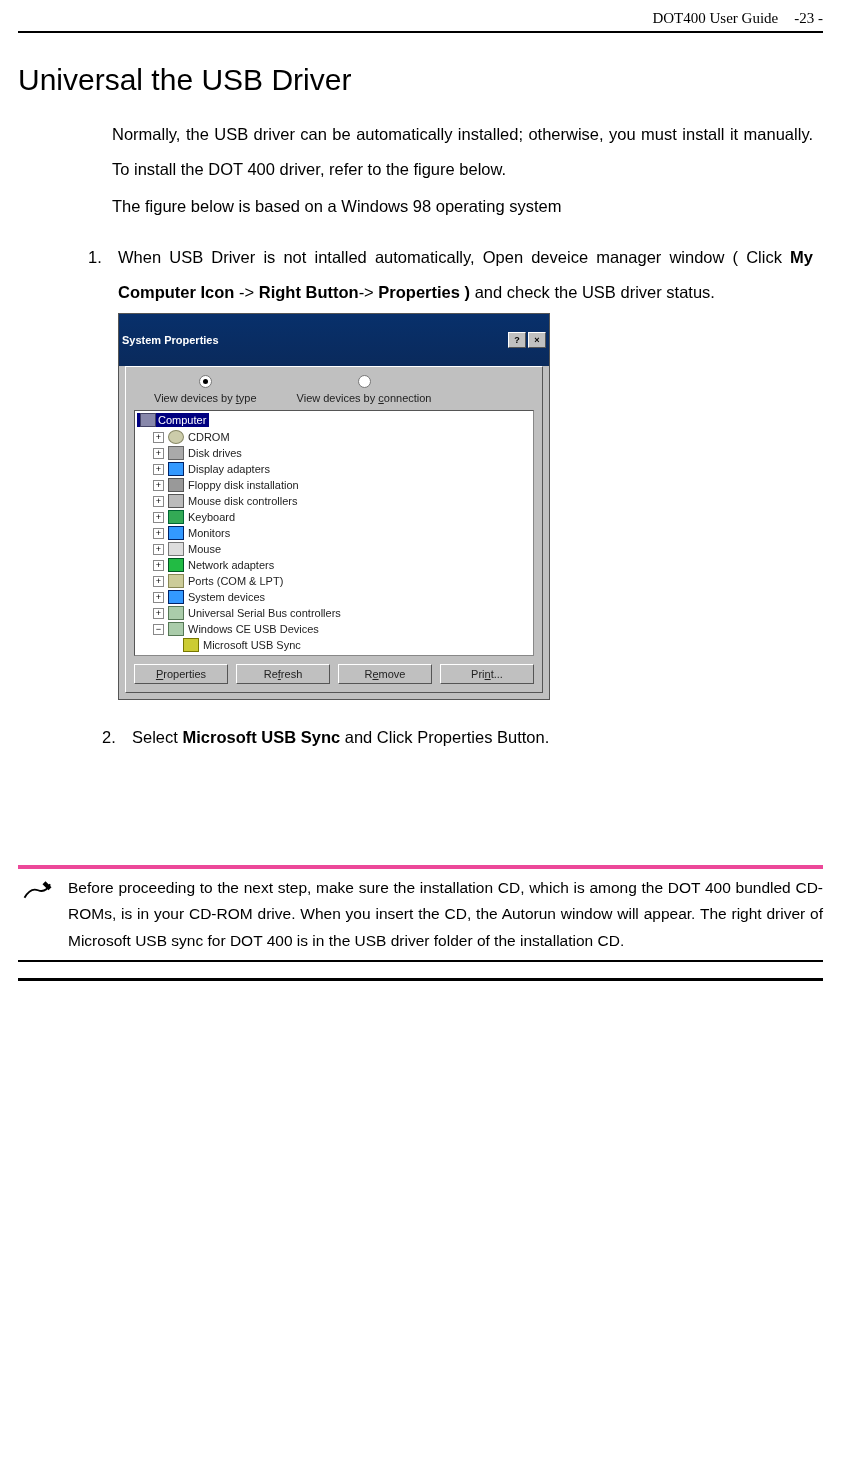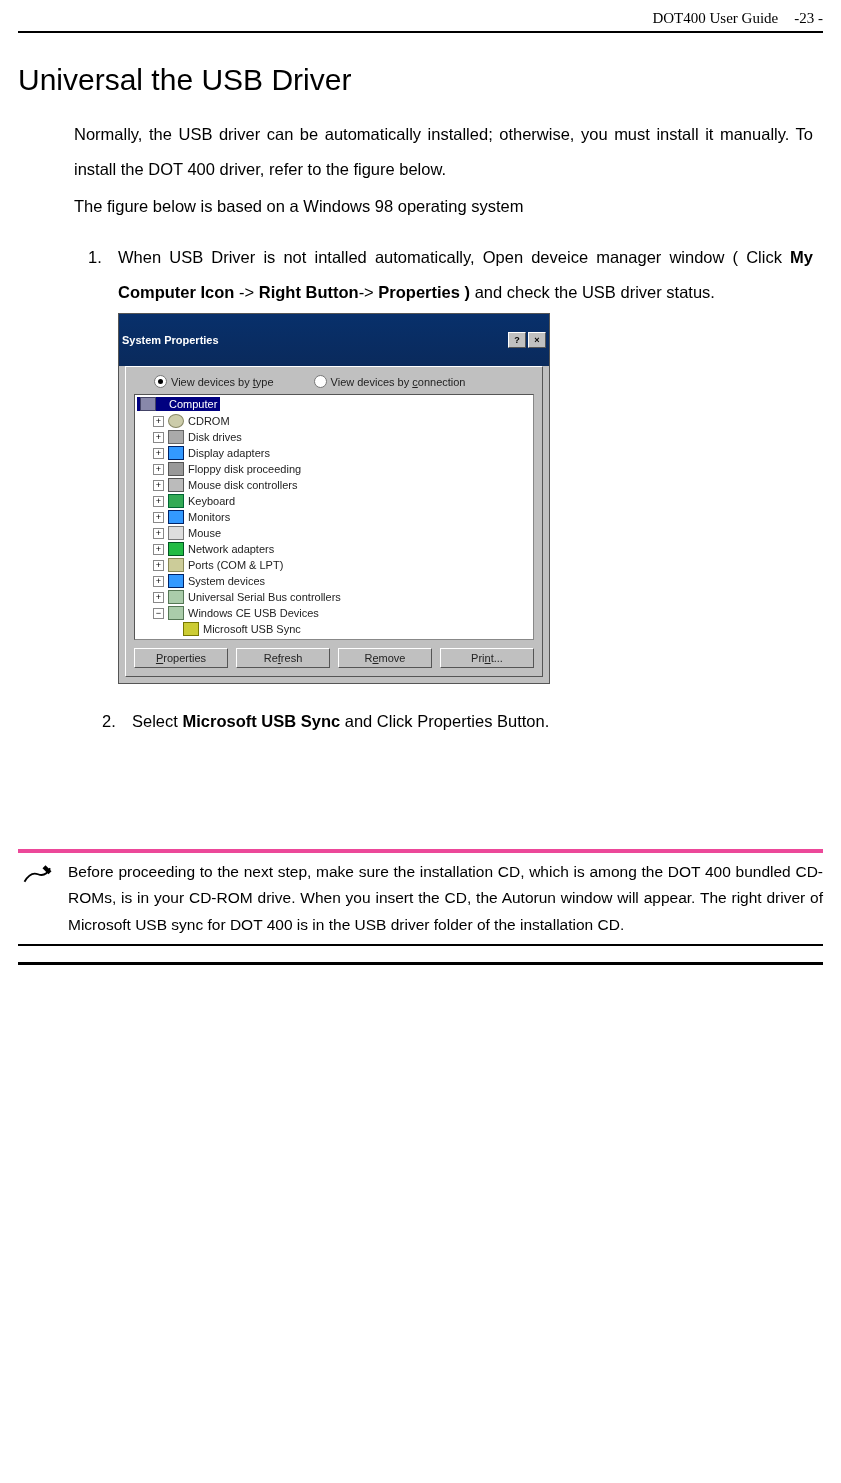--- a/index.html
+++ b/index.html
@@ -18,21 +18,21 @@
     padding-bottom: 4px;
     border-bottom: 2px solid #000;
   }
   h1 {
     font-family: Verdana, sans-serif;
     font-weight: normal;
     font-size: 30px;
     margin: 30px 0 20px 0;
   }
   .body-text {
-    margin-left: 56px;
+    margin-left: 94px;
     margin-right: 10px;
     font-size: 16.5px;
     line-height: 2.1;
     text-align: justify;
   }
   .step {
     margin-left: 70px;
     margin-right: 10px;
     font-size: 16.5px;
     line-height: 2.1;
@@ -97,36 +97,36 @@
   }
   .tab-body {
     margin: 0 6px 6px 6px;
     border:1px solid #fff;
     border-right-color:#555;
     border-bottom-color:#555;
     padding:8px;
     background:#c0c0c0;
   }
   .radios { display:flex; gap:40px; margin-bottom:6px; padding-left:20px;}
-  .radio-item { display:flex; align-items:center; gap:4px; font-size:11px;}
+  .radio-item { display:flex; align-items:center; gap:4px; font-size:11px;flex-direction:column;}
   .radio-dot {
     width:11px; height:11px; border-radius:50%; background:#fff;
     border:1px solid #777; display:flex; align-items:center; justify-content:center;
   }
   .radio-dot.sel::after { content:''; width:5px; height:5px; background:#000; border-radius:50%;}
   .tree {
     background:#fff;
     border:1px solid #888;
     border-top-color:#555; border-left-color:#555;
     height: 240px;
     padding: 2px;
     overflow:hidden;
   }
   .tree-root {
-    background:#000080; color:#fff; padding:0 3px; display:inline-flex; align-items:center; gap:13px;
+    background:#000080; color:#fff; padding:0 3px; display:inline-flex; align-items:center; gap:2px;
   }
   .tree ul { list-style:none; padding-left:16px; margin:0;}
   .tree li { padding:1px 0; display:flex; align-items:center; gap:4px; white-space:nowrap;}
   .exp {
     width:9px; height:9px; border:1px solid #888; display:inline-flex;
     align-items:center; justify-content:center; font-size:9px; line-height:1;
     background:#fff; color:#000;
   }
   .ico { width:14px; height:12px; display:inline-block; }
   .ico-computer { background:#88a; border:1px solid #446;}
@@ -235,21 +235,21 @@
             <span>Disk drives</span>
           </li>
           <li>
             <span class="exp">+</span>
             <span class="ico ico-monitor"></span>
             <span>Display adapters</span>
           </li>
           <li>
             <span class="exp">+</span>
             <span class="ico ico-floppy"></span>
-            <span>Floppy disk proceeding</span>
+            <span>Floppy disk installation</span>
           </li>
           <li>
             <span class="exp">+</span>
             <span class="ico ico-hdd"></span>
             <span>Mouse disk controllers</span>
           </li>
           <li>
             <span class="exp">+</span>
             <span class="ico ico-kb"></span>
             <span>Keyboard</span>

